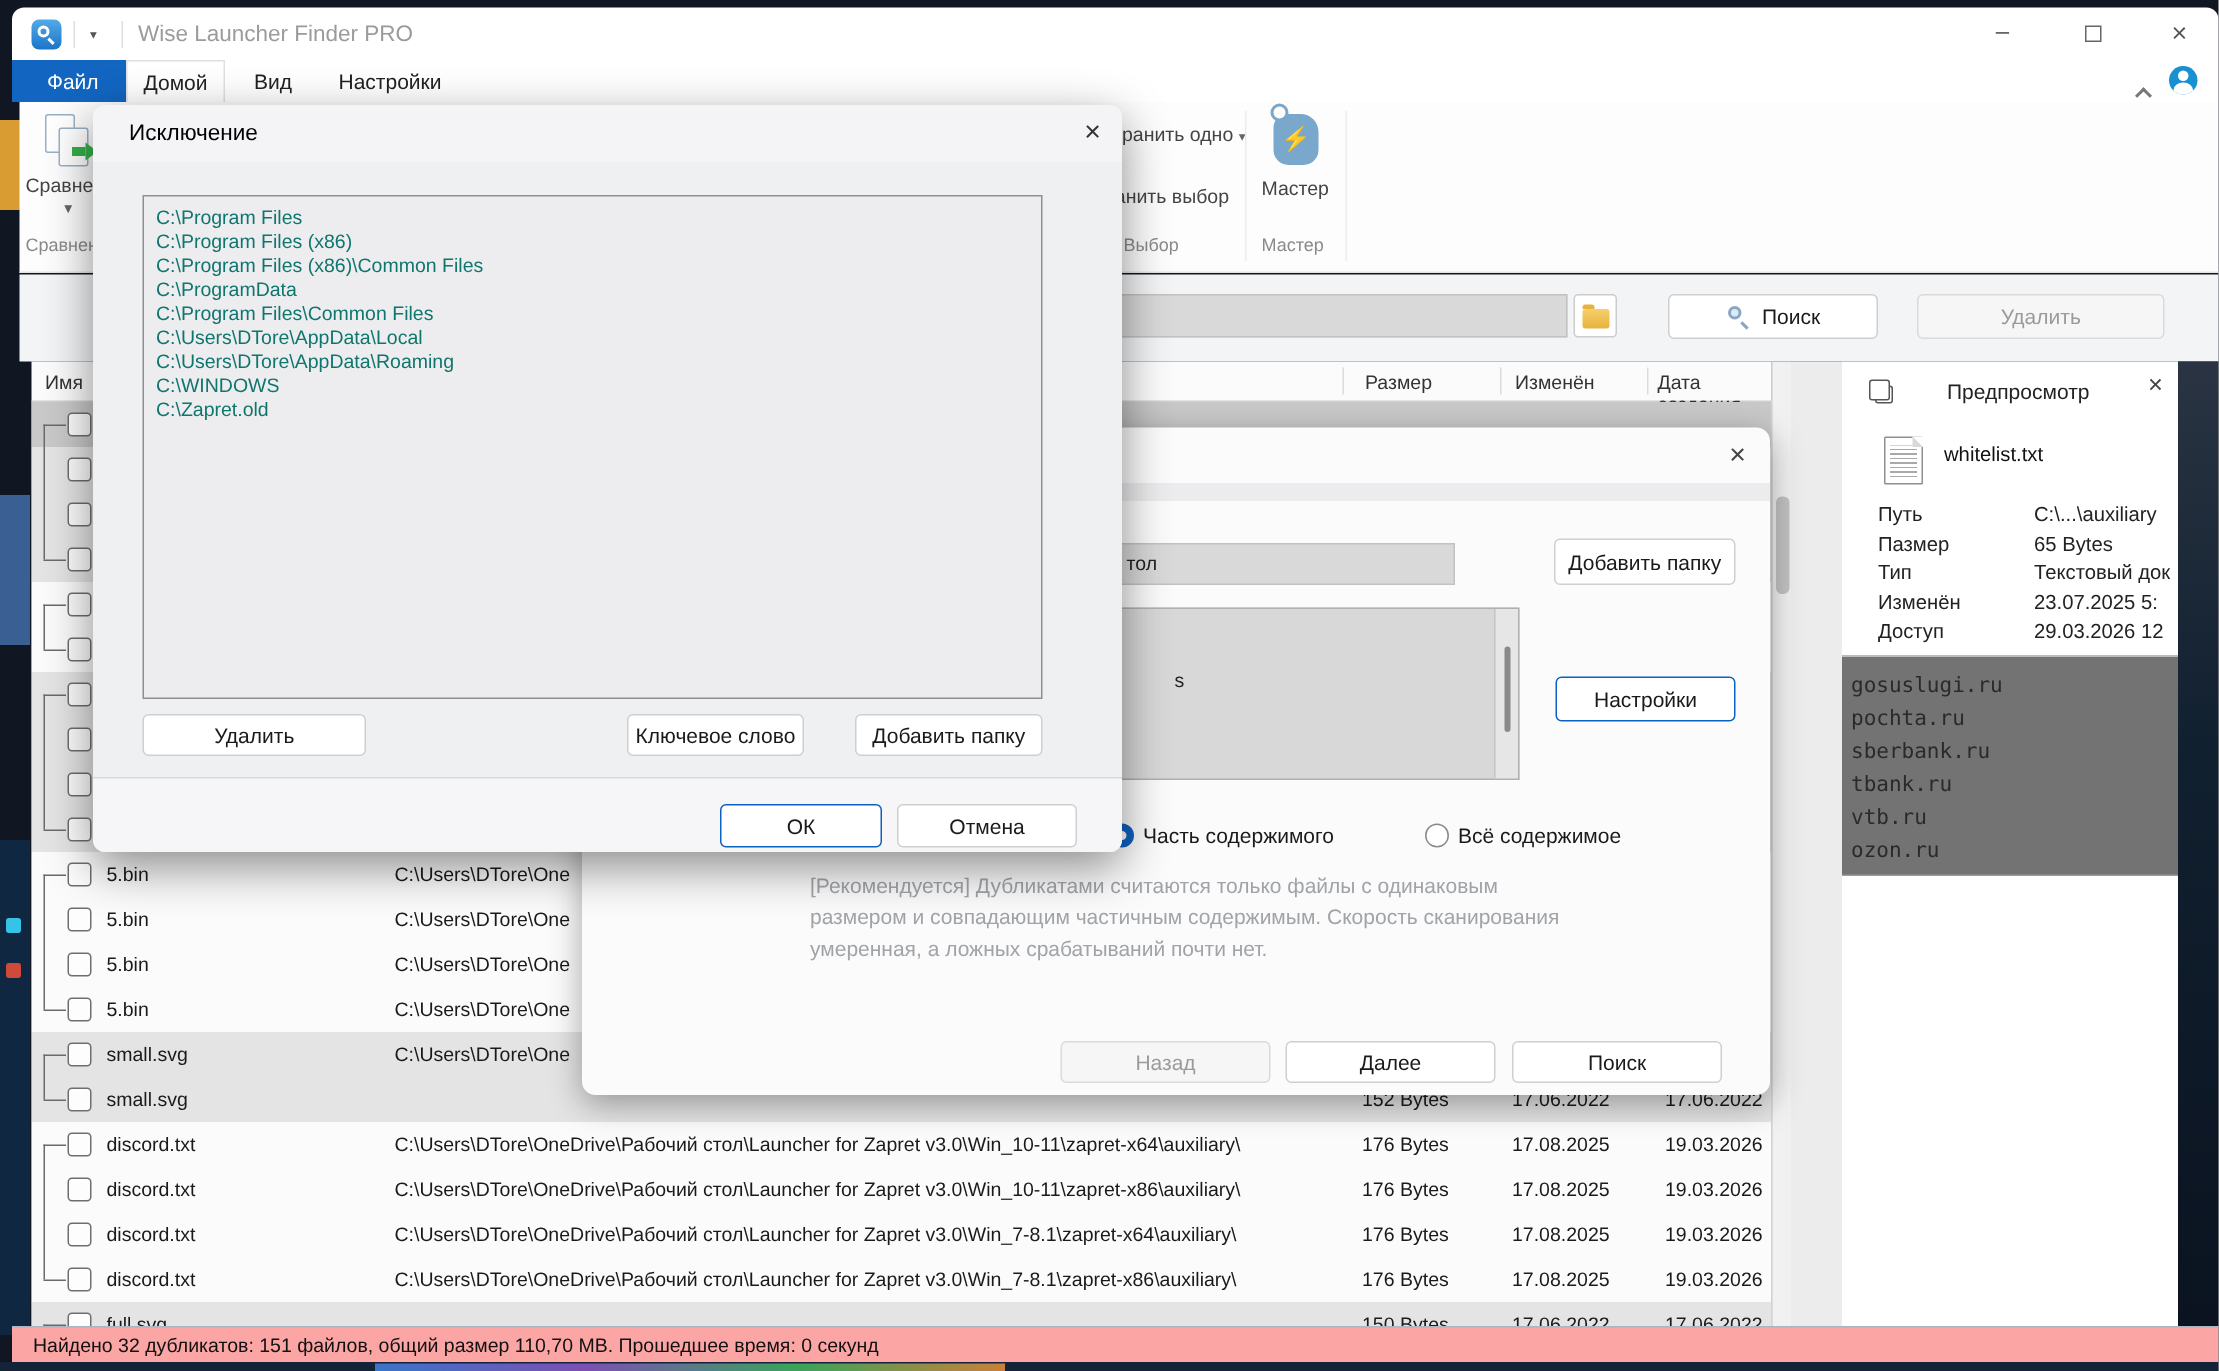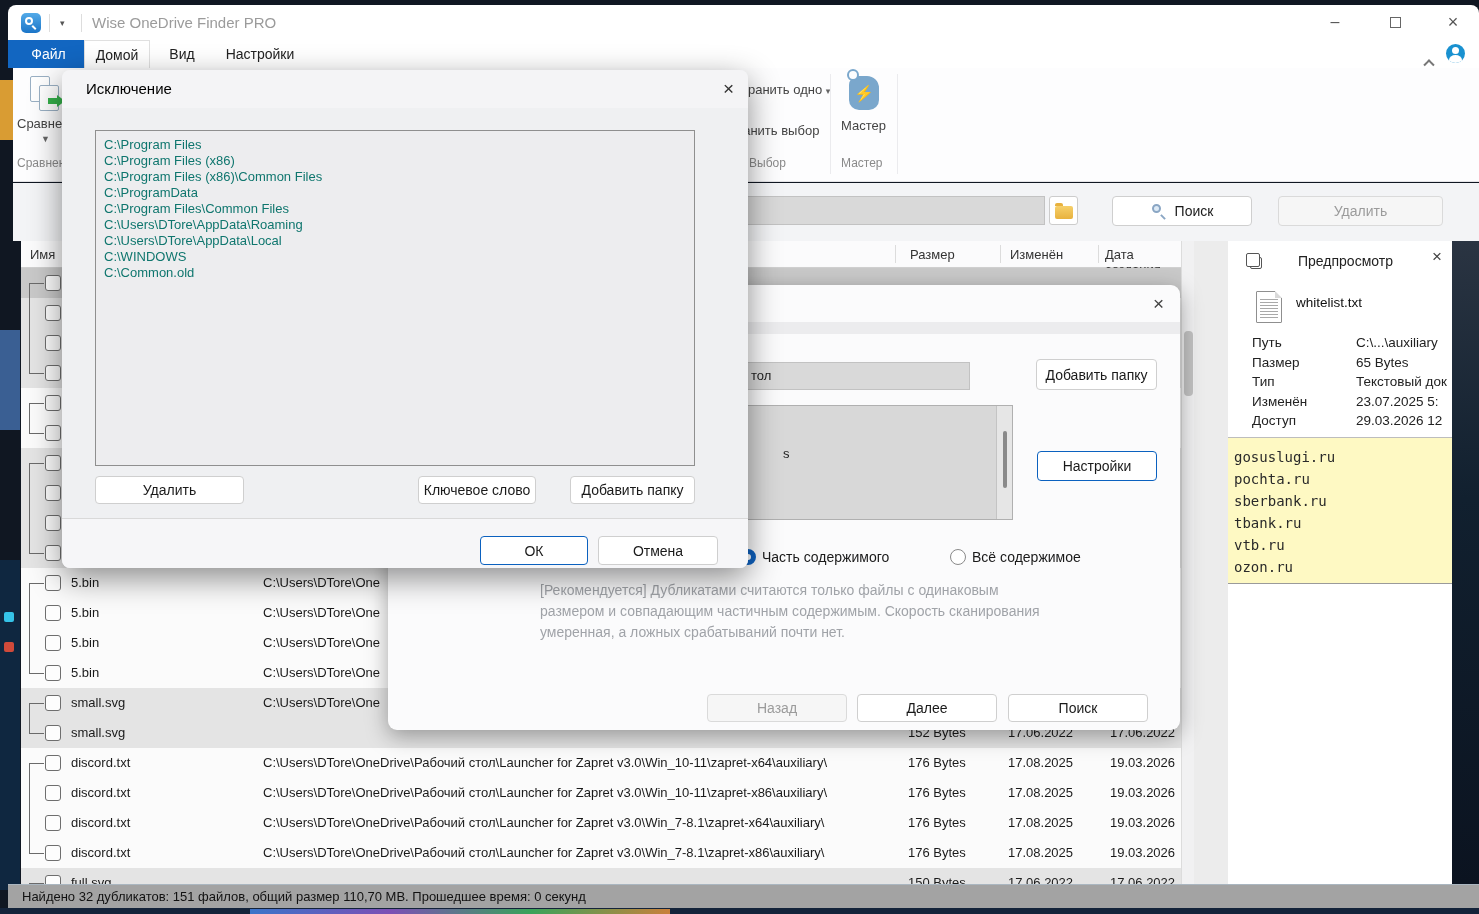--- a/index.html
+++ b/index.html
@@ -7,21 +7,21 @@
   body{font-family:"Liberation Sans",sans-serif;background:#101722;position:relative}
   .abs{position:absolute}
   
   .blob{position:absolute;z-index:0}
   
   #titlebar{left:8px;top:5px;width:1471px;height:35px;background:#fff;border-radius:8px 8px 0 0;z-index:1}
   #tabrow{left:8px;top:40px;width:1471px;height:28px;background:#fff;z-index:1}
   #ribbon{left:13px;top:68px;width:1466px;height:114px;background:#fdfdfe;border-bottom:1px solid #e4e4e7;z-index:1}
   #toolbarstrip{left:13px;top:183px;width:1466px;height:58px;background:#f3f4f6;z-index:1}
   #content{left:21px;top:241px;width:1458px;height:643px;z-index:1}
-  #statusbar{left:8px;top:884px;width:1471px;height:24px;background:#a3a3a3;border-top:1px solid #aab6c0;z-index:1;display:flex;align-items:center}
+  #statusbar{left:8px;top:884px;width:1471px;height:24px;background:#fca5a5;border-top:1px solid #aab6c0;z-index:1;display:flex;align-items:center}
   #statusbar span{font-size:13px;color:#111;margin-left:14px;white-space:nowrap}
 
   .titletext{color:#9b9b9b;font-size:15px;line-height:35px}
   .winbtn{width:34px;height:26px;display:flex;align-items:center;justify-content:center;color:#555;font-size:16px;top:4px}
   .sq{width:11px;height:11px;border:1px solid #666;display:inline-block}
 
   .appicon{left:13px;top:8px;width:20px;height:20px;border-radius:5px;background:linear-gradient(#53aaе8,#1b75c8);background:linear-gradient(#53aae8,#1b75c8);position:absolute}
   .appicon i{position:absolute;left:4px;top:4px;width:8px;height:8px;border:2px solid #fff;border-radius:50%}
   .appicon b{position:absolute;left:12px;top:12px;width:2px;height:5px;background:#fff;transform:rotate(-45deg)}
   .vsep{width:1px;background:#ddd;position:absolute}
@@ -92,21 +92,21 @@
   .copyicon{position:absolute;width:12px;height:12px;border:1.5px solid #555;border-radius:2px;background:#fff}
   .copyicon:before{content:'';position:absolute;left:-5px;top:-5px;width:12px;height:12px;border:1.5px solid #555;border-radius:2px;background:#fff}
   .pv-title{position:absolute;font-size:14px;color:#222}
   .pv-x{position:absolute;font-size:17px;color:#444}
   .filedoc{position:absolute;width:26px;height:32px;background:#fff;border:1px solid #8f8f8f;border-radius:1px}
   .filedoc i{position:absolute;left:3px;right:3px;top:5px;bottom:4px;background:repeating-linear-gradient(#fff 0 2px,#a9a9a9 2px 3px)}
   .filedoc:after{content:'';position:absolute;right:-1px;top:-1px;border-top:7px solid #fff;border-left:7px solid #d9d9d9}
   .pv-field{position:relative;height:19.5px;white-space:nowrap}
   .pv-field .l{position:absolute;left:24px;color:#222;font-size:13.5px}
   .pv-field .v{position:absolute;left:128px;width:94px;overflow:hidden;color:#222;font-size:13.5px}
-  #pv-content{position:absolute;left:0;top:196px;width:224px;height:147px;background:#fef9c3;border-top:1px solid #bdbdbd;border-bottom:1px solid #9a9a9a;padding:8px 0 0 6px;overflow:hidden}
+  #pv-content{position:absolute;left:0;top:196px;width:224px;height:147px;background:#737373;border-top:1px solid #bdbdbd;border-bottom:1px solid #9a9a9a;padding:8px 0 0 6px;overflow:hidden}
   #pv-content div{font-family:"DejaVu Sans Mono",monospace;font-size:14px;line-height:22px;color:#2a2a2a;white-space:nowrap}
 
   
   #wizard{position:absolute;left:388px;top:285px;width:792px;height:445px;background:#fbfbfc;border-radius:9px;box-shadow:0 6px 22px rgba(0,0,0,.35);z-index:10}
   #wizard .band{position:absolute;left:0;top:37px;width:100%;height:12px;background:#ececee}
   #wizard .x{position:absolute;right:16px;top:8px;font-size:19px;color:#444}
   #wiz-input{left:32px;top:77px;width:550px;height:28px}
   #wiz-input span{position:absolute;left:330px;top:5px}
   #wiz-list{position:absolute;left:32px;top:120px;width:593px;height:115px;background:#d8d8d8;border:1px solid #b0b0b0;overflow:hidden}
   #wiz-list .item{position:absolute;left:362px;top:40px;font-size:13px;color:#222}
@@ -138,21 +138,21 @@
 <div class="blob" style="left:250px;top:909px;width:420px;height:5px;background:linear-gradient(90deg,#3b74c9,#7c4fb5,#3aa35b,#c9803b)"></div>
 
 <div id="titlebar" class="abs">
   <span class="appicon">
       <i></i>
       <b></b>
     </span>
   <span class="vsep" style="left:41px;top:9px;height:18px"></span>
   <span class="abs dropdn" style="left:52px;top:13px;color:#555">▾</span>
   <span class="vsep" style="left:73px;top:9px;height:18px"></span>
-  <span class="abs titletext" style="left:84px">Wise OneDrive Finder PRO</span>
+  <span class="abs titletext" style="left:84px">Wise Launcher Finder PRO</span>
   <span class="abs winbtn" style="left:1310px">–</span>
   <span class="abs winbtn" style="left:1370px">
       <span class="sq"></span>
     </span>
   <span class="abs winbtn" style="left:1428px;font-size:18px">×</span>
 </div>
 
 <div id="tabrow" class="abs">
   <span class="tab file" style="left:0;width:81px">Файл</span>
   <span class="tab active" style="left:76px;width:66px">Домой</span>
@@ -513,24 +513,24 @@
   <div class="tbar"></div>
   <span class="title">Исключение</span>
   <span class="x">×</span>
   <div id="excl-list">
 
   <div>C:\Program Files</div>
       <div>C:\Program Files (x86)</div>
       <div>C:\Program Files (x86)\Common Files</div>
       <div>C:\ProgramData</div>
       <div>C:\Program Files\Common Files</div>
+      <div>C:\Users\DTore\AppData\Local</div>
       <div>C:\Users\DTore\AppData\Roaming</div>
-      <div>C:\Users\DTore\AppData\Local</div>
       <div>C:\WINDOWS</div>
-      <div>C:\Common.old</div>
+      <div>C:\Zapret.old</div>
     </div>
   <div class="btn" style="left:33px;top:406px;width:149px;height:28px">Удалить</div>
   <div class="btn" style="left:356px;top:406px;width:118px;height:28px">Ключевое слово</div>
   <div class="btn" style="left:508px;top:406px;width:125px;height:28px">Добавить папку</div>
   <div class="footer"></div>
   <div class="btn primary" style="left:418px;top:466px;width:108px;height:29px">ОК</div>
   <div class="btn" style="left:536px;top:466px;width:120px;height:29px">Отмена</div>
 </div>
 
 </body></html>

